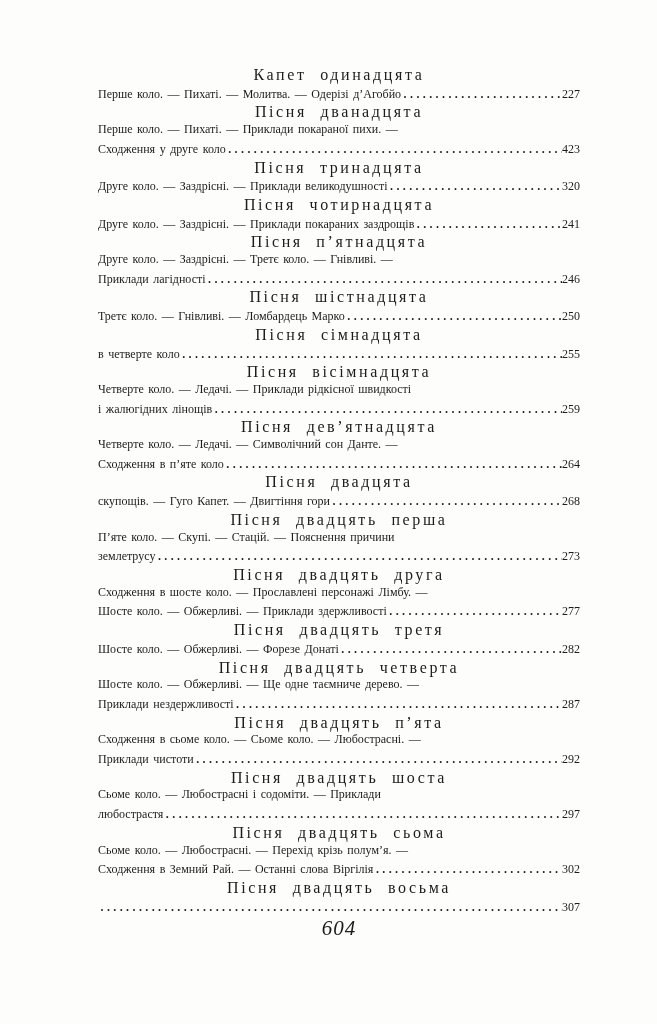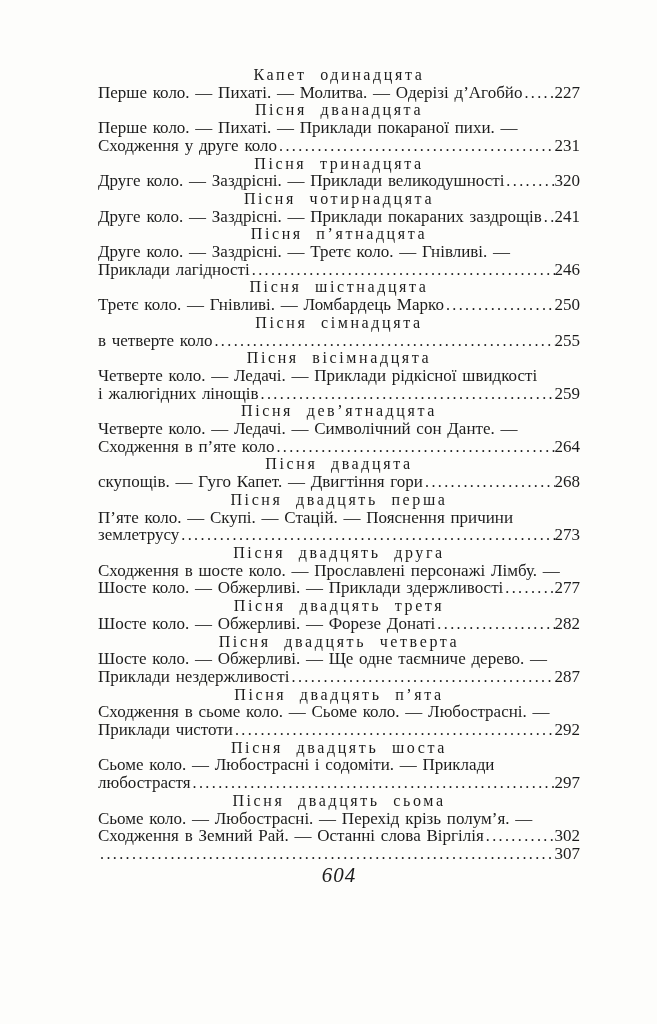--- a/index.html
+++ b/index.html
@@ -19,21 +19,21 @@
   .canto-heading {
     font-size: 16px;
     line-height: 17.7px;
     font-weight: 400;
     text-align: center;
     letter-spacing: 2.6px;
     word-spacing: 7px;
     white-space: nowrap;
   }
   .entry-line {
-    font-size: 17px;
+    font-size: 12px;
     line-height: 17.7px;
     word-spacing: 1.5px;
     white-space: nowrap;
   }
   .entry-last-row {
     display: flex;
     align-items: baseline;
   }
   .line-text { white-space: nowrap; }
   .leader {
@@ -71,21 +71,21 @@
       <span class="page-num">227</span>
     </p>
   </section>
 
   <section class="toc-entry">
     <h2 class="canto-heading">Пісня дванадцята</h2>
     <p class="entry-line">Перше коло. — Пихаті. — Приклади покараної пихи. —</p>
         <p class="entry-line entry-last-row">
       <span class="line-text">Сходження у друге коло</span>
       <span class="leader"></span>
-      <span class="page-num">231</span>
+      <span class="page-num">423</span>
     </p>
   </section>
 
   <section class="toc-entry">
     <h2 class="canto-heading">Пісня тринадцята</h2>
     <p class="entry-line entry-last-row">
       <span class="line-text">Друге коло. — Заздрісні. — Приклади великодушності</span>
       <span class="leader"></span>
       <span class="page-num">320</span>
     </p>
@@ -220,20 +220,21 @@
     <h2 class="canto-heading">Пісня двадцять сьома</h2>
     <p class="entry-line">Сьоме коло. — Любострасні. — Перехід крізь полум’я. —</p>
         <p class="entry-line entry-last-row">
       <span class="line-text">Сходження в Земний Рай. — Останні слова Віргілія</span>
       <span class="leader"></span>
       <span class="page-num">302</span>
     </p>
   </section>
 
   <section class="toc-entry">
+    <h2 class="canto-heading">Пісня двадцять восьма</h2>
     <p class="entry-line entry-last-row">
       <span class="leader"></span>
       <span class="page-num">307</span>
     </p>
   </section>
 </div>
   <div class="footer-page-number">604</div>
 </div>
 
 </body></html>

